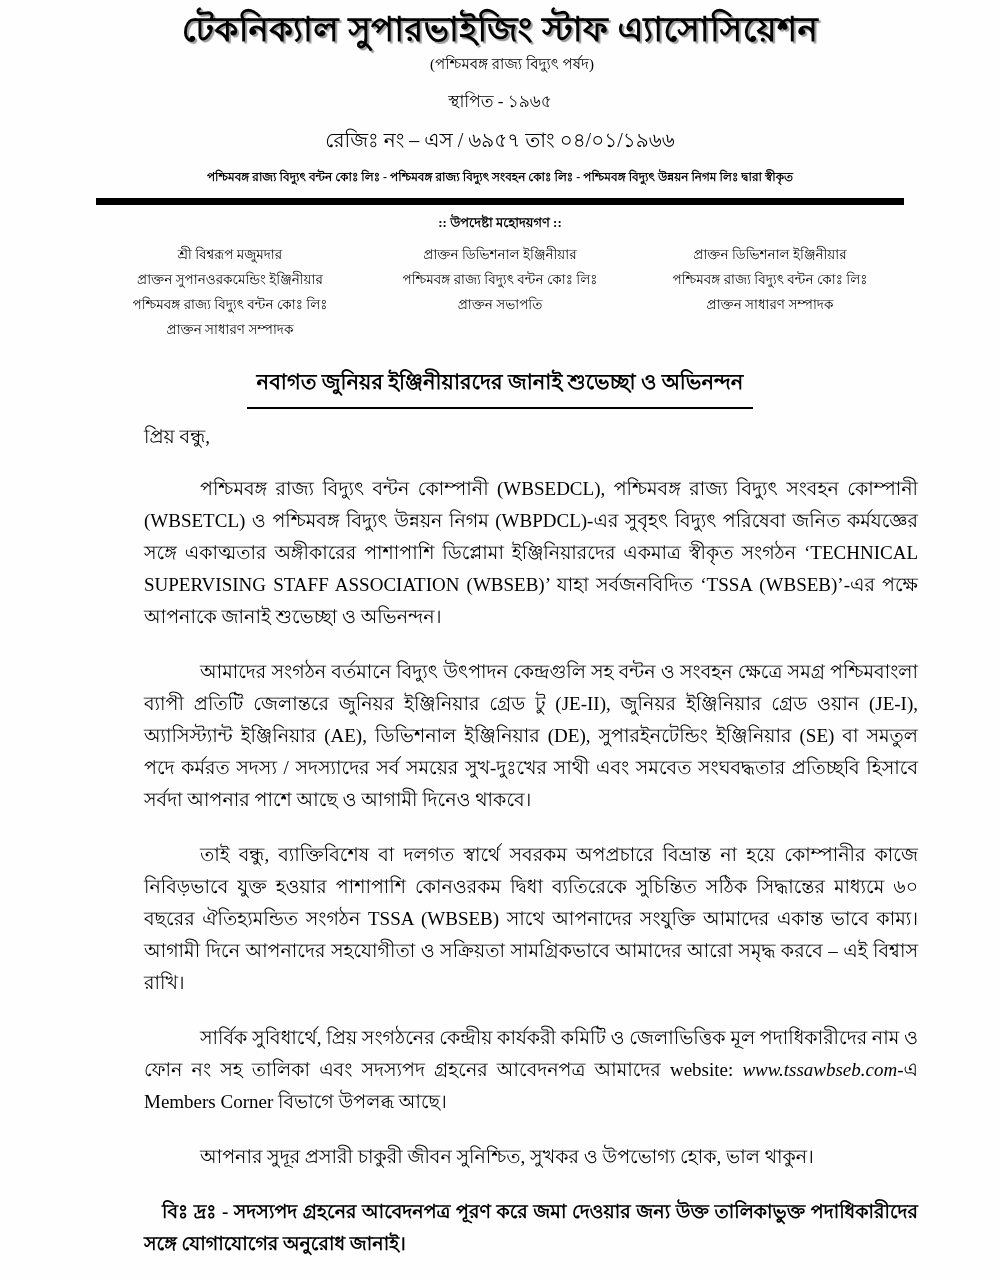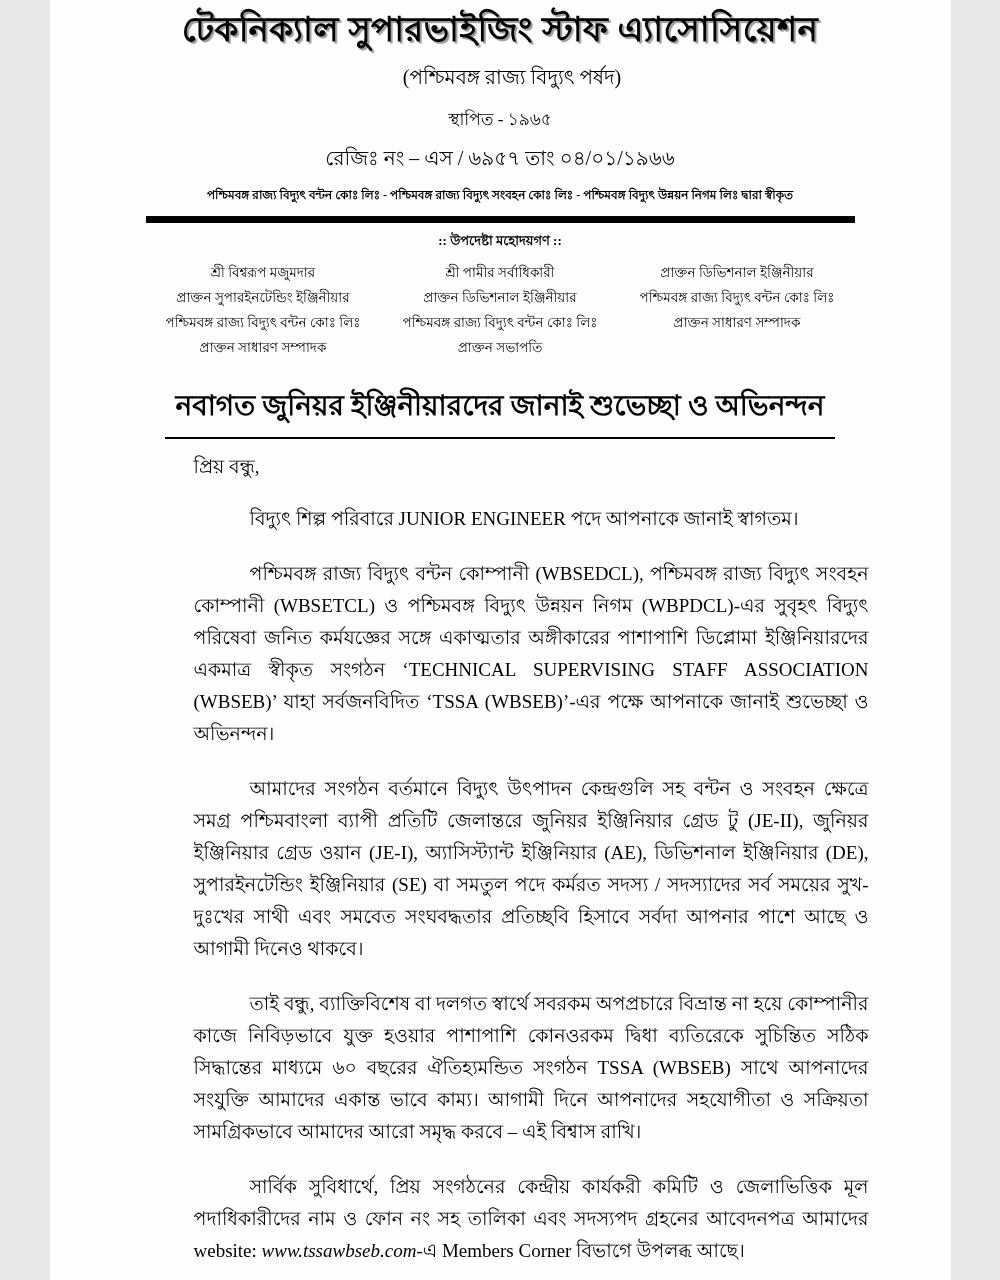--- a/index.html
+++ b/index.html
@@ -1,36 +1,36 @@
 <!DOCTYPE html>
 <html lang="bn"><head>
 <meta charset="utf-8">
 <style>
   html, body { margin: 0; padding: 0; background: #e8e8e8; }
   .page {
     position: relative;
-    width: 901px;
+    width: 1000px;
     height: 1280px;
     margin: 0 auto;
     background: #fefefe;
     color: #000;
     font-family: "Liberation Serif", "DejaVu Serif", serif;
     overflow: hidden;
     box-sizing: border-box;
   }
   
   .letterhead { text-align: center; padding-top: 10px; }
   .org-title {
     font-size: 34px;
     font-weight: bold;
     letter-spacing: 0.5px;
     text-shadow: 2px 2px 1px #9a9a9a;
     line-height: 1.2;
   }
-  .org-sub { font-size: 20px; margin-top: 11px; padding-left: 24px; }
+  .org-sub { font-size: 15px; margin-top: 1px; padding-left: 24px; }
   .org-established { font-size: 17px; margin-top: 11px; }
   .org-registration { font-size: 20px; margin-top: 9px; font-family: Liberation Serif, serif; }
   .org-recognition { font-size: 12px; font-weight: bold; margin-top: 10px; }
   .rule-thick {
     height: 7px;
     background: #000;
     margin: 10px 96px 0 96px;
   }
   
   .advisors { margin: 8px 95px 0 95px; }
@@ -44,21 +44,21 @@
   .advisor-col {
     flex: 1;
     text-align: center;
     font-size: 13.5px;
     line-height: 25px;
   }
   
   .letter-title-wrap { text-align: center; margin-top: 24px; }
   .letter-title {
     display: inline-block;
-    font-size: 28px;
+    font-size: 21px;
     font-weight: bold;
     border-bottom: 2px solid #000;
     padding: 0 10px 6px 10px;
   }
   .letter-body {
     margin: 12px 82px 0 144px;
     font-size: 19px;
     line-height: 32px;
     text-align: justify;
   }
@@ -80,45 +80,43 @@
     <div class="org-recognition">পশ্চিমবঙ্গ রাজ্য বিদ্যুৎ বন্টন কোঃ লিঃ - পশ্চিমবঙ্গ রাজ্য বিদ্যুৎ সংবহন কোঃ লিঃ - পশ্চিমবঙ্গ  বিদ্যুৎ উন্নয়ন নিগম লিঃ দ্বারা স্বীকৃত</div>
   </div>
 
   <div class="rule-thick"></div>
 
   <div class="advisors">
     <div class="advisors-heading">:: উপদেষ্টা মহোদয়গণ ::</div>
     <div class="advisors-row">
       <div class="advisor-col">
         <div>শ্রী বিশ্বরূপ মজুমদার</div>
-        <div>প্রাক্তন সুপারইনটেন্ডিং ইঞ্জিনীয়ার</div>
+        <div>প্রাক্তন সুপানওরকমেন্ডিং ইঞ্জিনীয়ার</div>
         <div>পশ্চিমবঙ্গ রাজ্য বিদ্যুৎ বন্টন কোঃ লিঃ</div>
         <div>প্রাক্তন সাধারণ সম্পাদক</div>
       </div>
       <div class="advisor-col">
-        <div>শ্রী পামীর সর্বাধিকারী</div>
         <div>প্রাক্তন ডিভিশনাল ইঞ্জিনীয়ার</div>
         <div>পশ্চিমবঙ্গ রাজ্য বিদ্যুৎ বন্টন কোঃ লিঃ</div>
         <div>প্রাক্তন সভাপতি</div>
       </div>
       <div class="advisor-col">
         <div>প্রাক্তন ডিভিশনাল ইঞ্জিনীয়ার</div>
         <div>পশ্চিমবঙ্গ রাজ্য বিদ্যুৎ বন্টন কোঃ লিঃ</div>
         <div>প্রাক্তন সাধারণ সম্পাদক</div>
       </div>
     </div>
   </div>
 
   <div class="letter-title-wrap">
     <span class="letter-title">নবাগত জুনিয়র ইঞ্জিনীয়ারদের জানাই শুভেচ্ছা ও অভিনন্দন</span>
   </div>
 
   <div class="letter-body">
     <div class="salutation">প্রিয় বন্ধু,</div>
-    <p class="para">বিদ্যুৎ শিল্প পরিবারে JUNIOR ENGINEER পদে আপনাকে জানাই স্বাগতম।</p>
     <p class="para">পশ্চিমবঙ্গ রাজ্য বিদ্যুৎ বন্টন কোম্পানী (WBSEDCL), পশ্চিমবঙ্গ রাজ্য বিদ্যুৎ সংবহন কোম্পানী (WBSETCL) ও পশ্চিমবঙ্গ বিদ্যুৎ উন্নয়ন নিগম (WBPDCL)-এর সুবৃহৎ বিদ্যুৎ পরিষেবা জনিত কর্মযজ্ঞের সঙ্গে একাত্মতার অঙ্গীকারের পাশাপাশি ডিপ্লোমা ইঞ্জিনিয়ারদের একমাত্র স্বীকৃত সংগঠন ‘TECHNICAL SUPERVISING STAFF ASSOCIATION (WBSEB)’ যাহা সর্বজনবিদিত ‘TSSA (WBSEB)’-এর পক্ষে আপনাকে জানাই শুভেচ্ছা ও অভিনন্দন।</p>
     <p class="para">আমাদের সংগঠন বর্তমানে বিদ্যুৎ উৎপাদন কেন্দ্রগুলি সহ বন্টন ও সংবহন ক্ষেত্রে সমগ্র পশ্চিমবাংলা ব্যাপী প্রতিটি জেলান্তরে জুনিয়র ইঞ্জিনিয়ার গ্রেড টু (JE-II), জুনিয়র ইঞ্জিনিয়ার গ্রেড ওয়ান (JE-I), অ্যাসিস্ট্যান্ট ইঞ্জিনিয়ার (AE), ডিভিশনাল ইঞ্জিনিয়ার (DE), সুপারইনটেন্ডিং ইঞ্জিনিয়ার (SE) বা সমতুল পদে কর্মরত  সদস্য / সদস্যাদের সর্ব সময়ের সুখ-দুঃখের সাথী এবং সমবেত সংঘবদ্ধতার প্রতিচ্ছবি হিসাবে সর্বদা আপনার পাশে আছে ও আগামী দিনেও থাকবে।</p>
     <p class="para">তাই বন্ধু, ব্যাক্তিবিশেষ বা দলগত স্বার্থে সবরকম অপপ্রচারে বিভ্রান্ত না হয়ে কোম্পানীর কাজে নিবিড়ভাবে যুক্ত হওয়ার পাশাপাশি কোনওরকম দ্বিধা ব্যতিরেকে সুচিন্তিত সঠিক সিদ্ধান্তের মাধ্যমে ৬০ বছরের ঐতিহ্যমন্ডিত সংগঠন TSSA (WBSEB) সাথে আপনাদের সংযুক্তি আমাদের একান্ত ভাবে কাম্য। আগামী দিনে আপনাদের সহযোগীতা ও সক্রিয়তা সামগ্রিকভাবে আমাদের আরো সমৃদ্ধ করবে – এই বিশ্বাস রাখি।</p>
     <p class="para"><span>সার্বিক সুবিধার্থে, প্রিয় সংগঠনের কেন্দ্রীয় কার্যকরী কমিটি ও জেলাভিত্তিক মূল পদাধিকারীদের নাম ও ফোন নং সহ তালিকা এবং সদস্যপদ গ্রহনের আবেদনপত্র আমাদের website: </span><span class="website-url">www.tssawbseb.com</span><span>-এ Members Corner বিভাগে উপলব্ধ আছে।</span></p>
     <p class="para">আপনার সুদূর প্রসারী চাকুরী জীবন সুনিশ্চিত, সুখকর ও উপভোগ্য হোক, ভাল থাকুন।</p>
     <p class="para-note">বিঃ দ্রঃ - সদস্যপদ গ্রহনের আবেদনপত্র পূরণ করে জমা দেওয়ার জন্য উক্ত তালিকাভুক্ত পদাধিকারীদের সঙ্গে যোগাযোগের অনুরোধ জানাই।</p>
   </div>
 
 </div>
 

